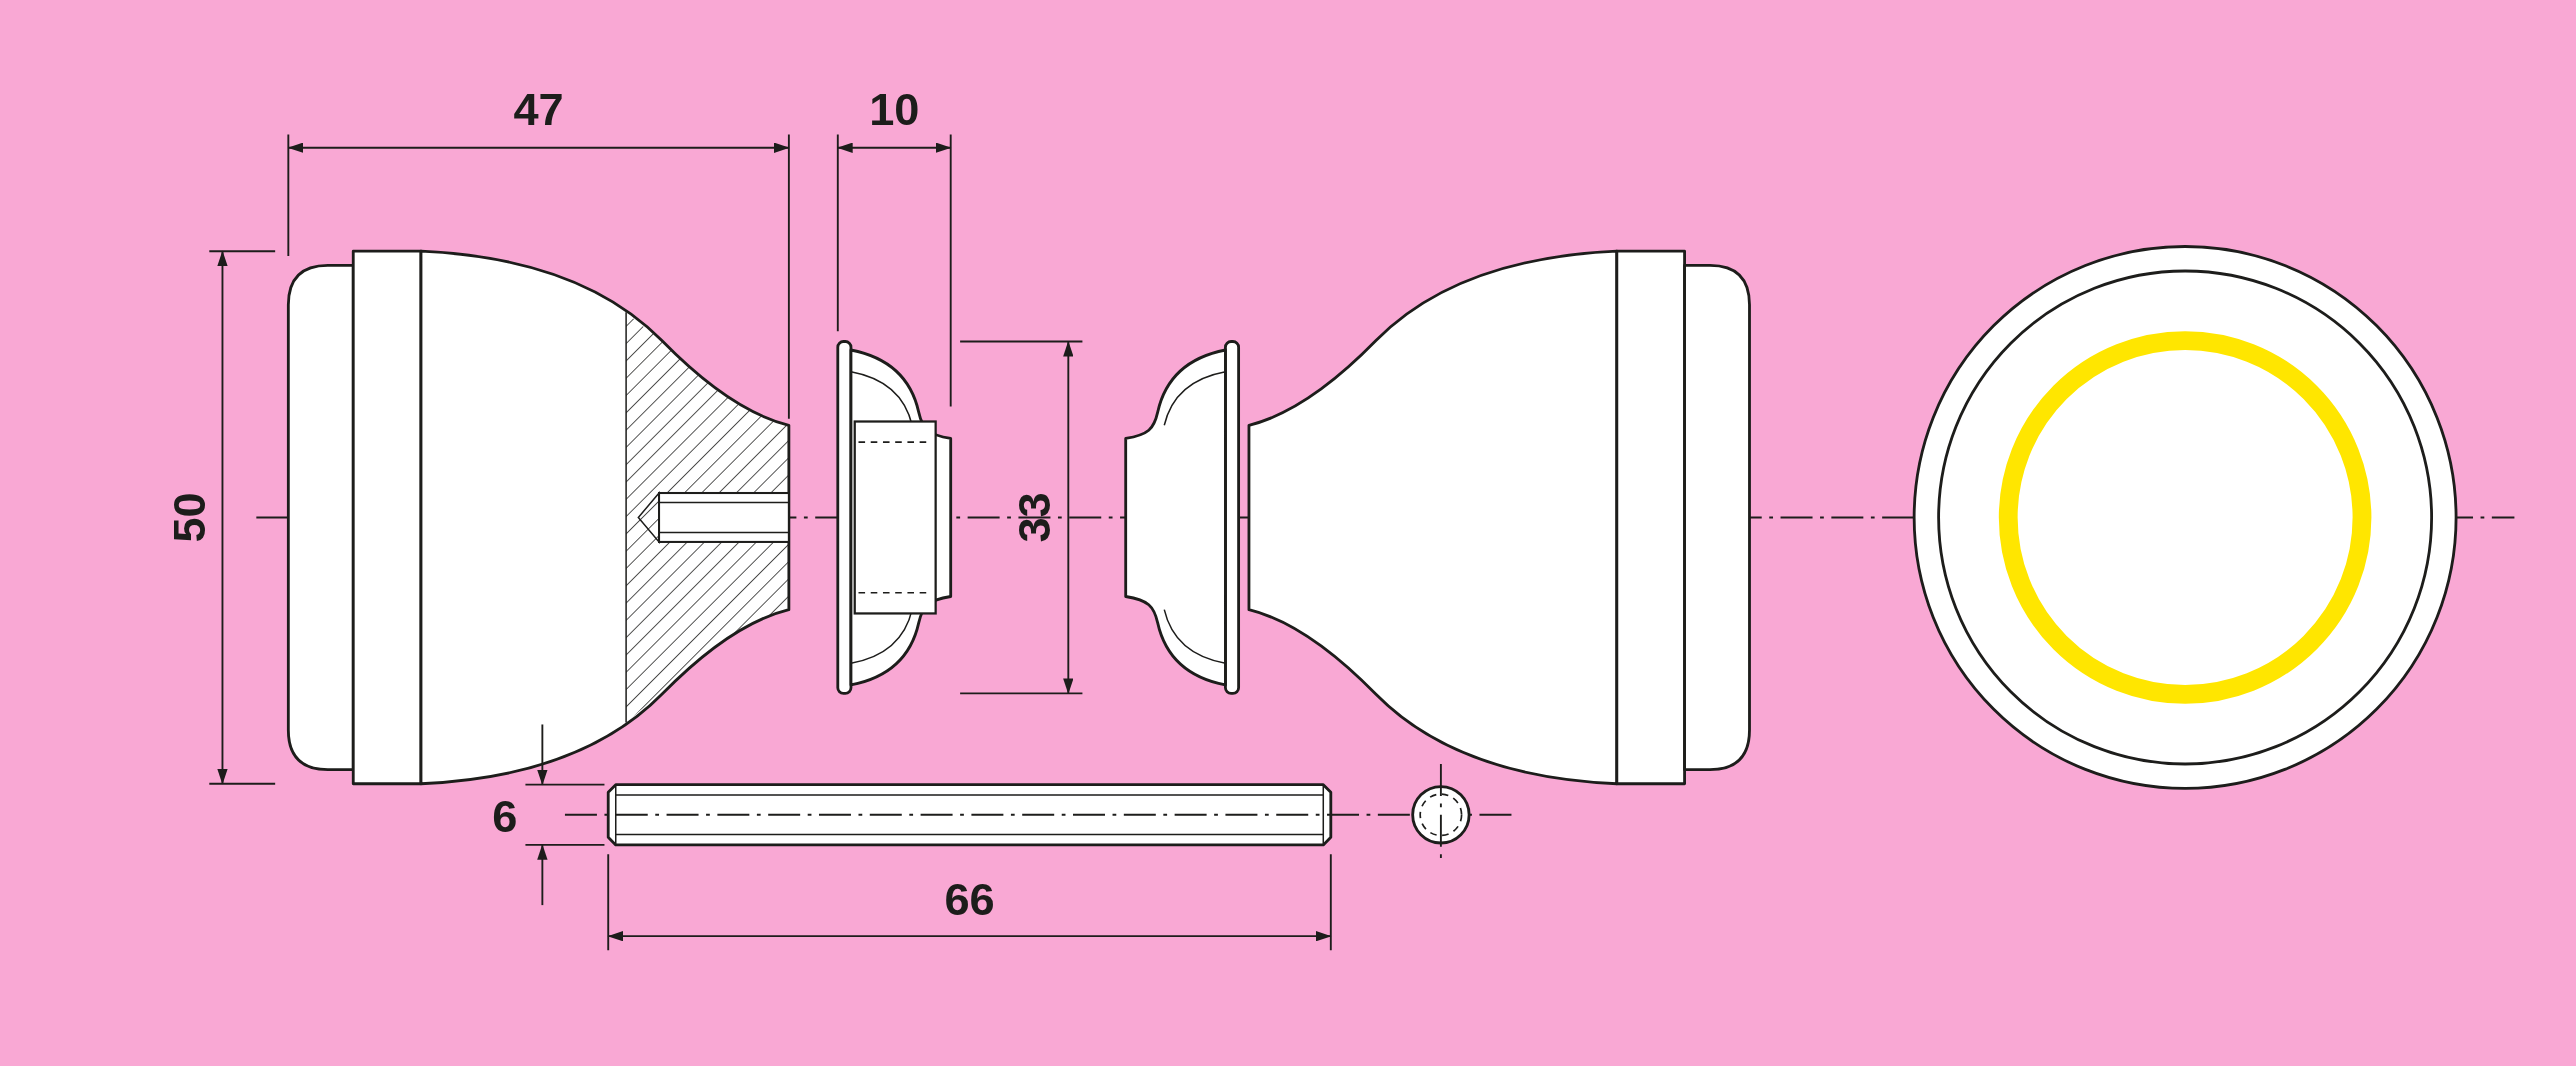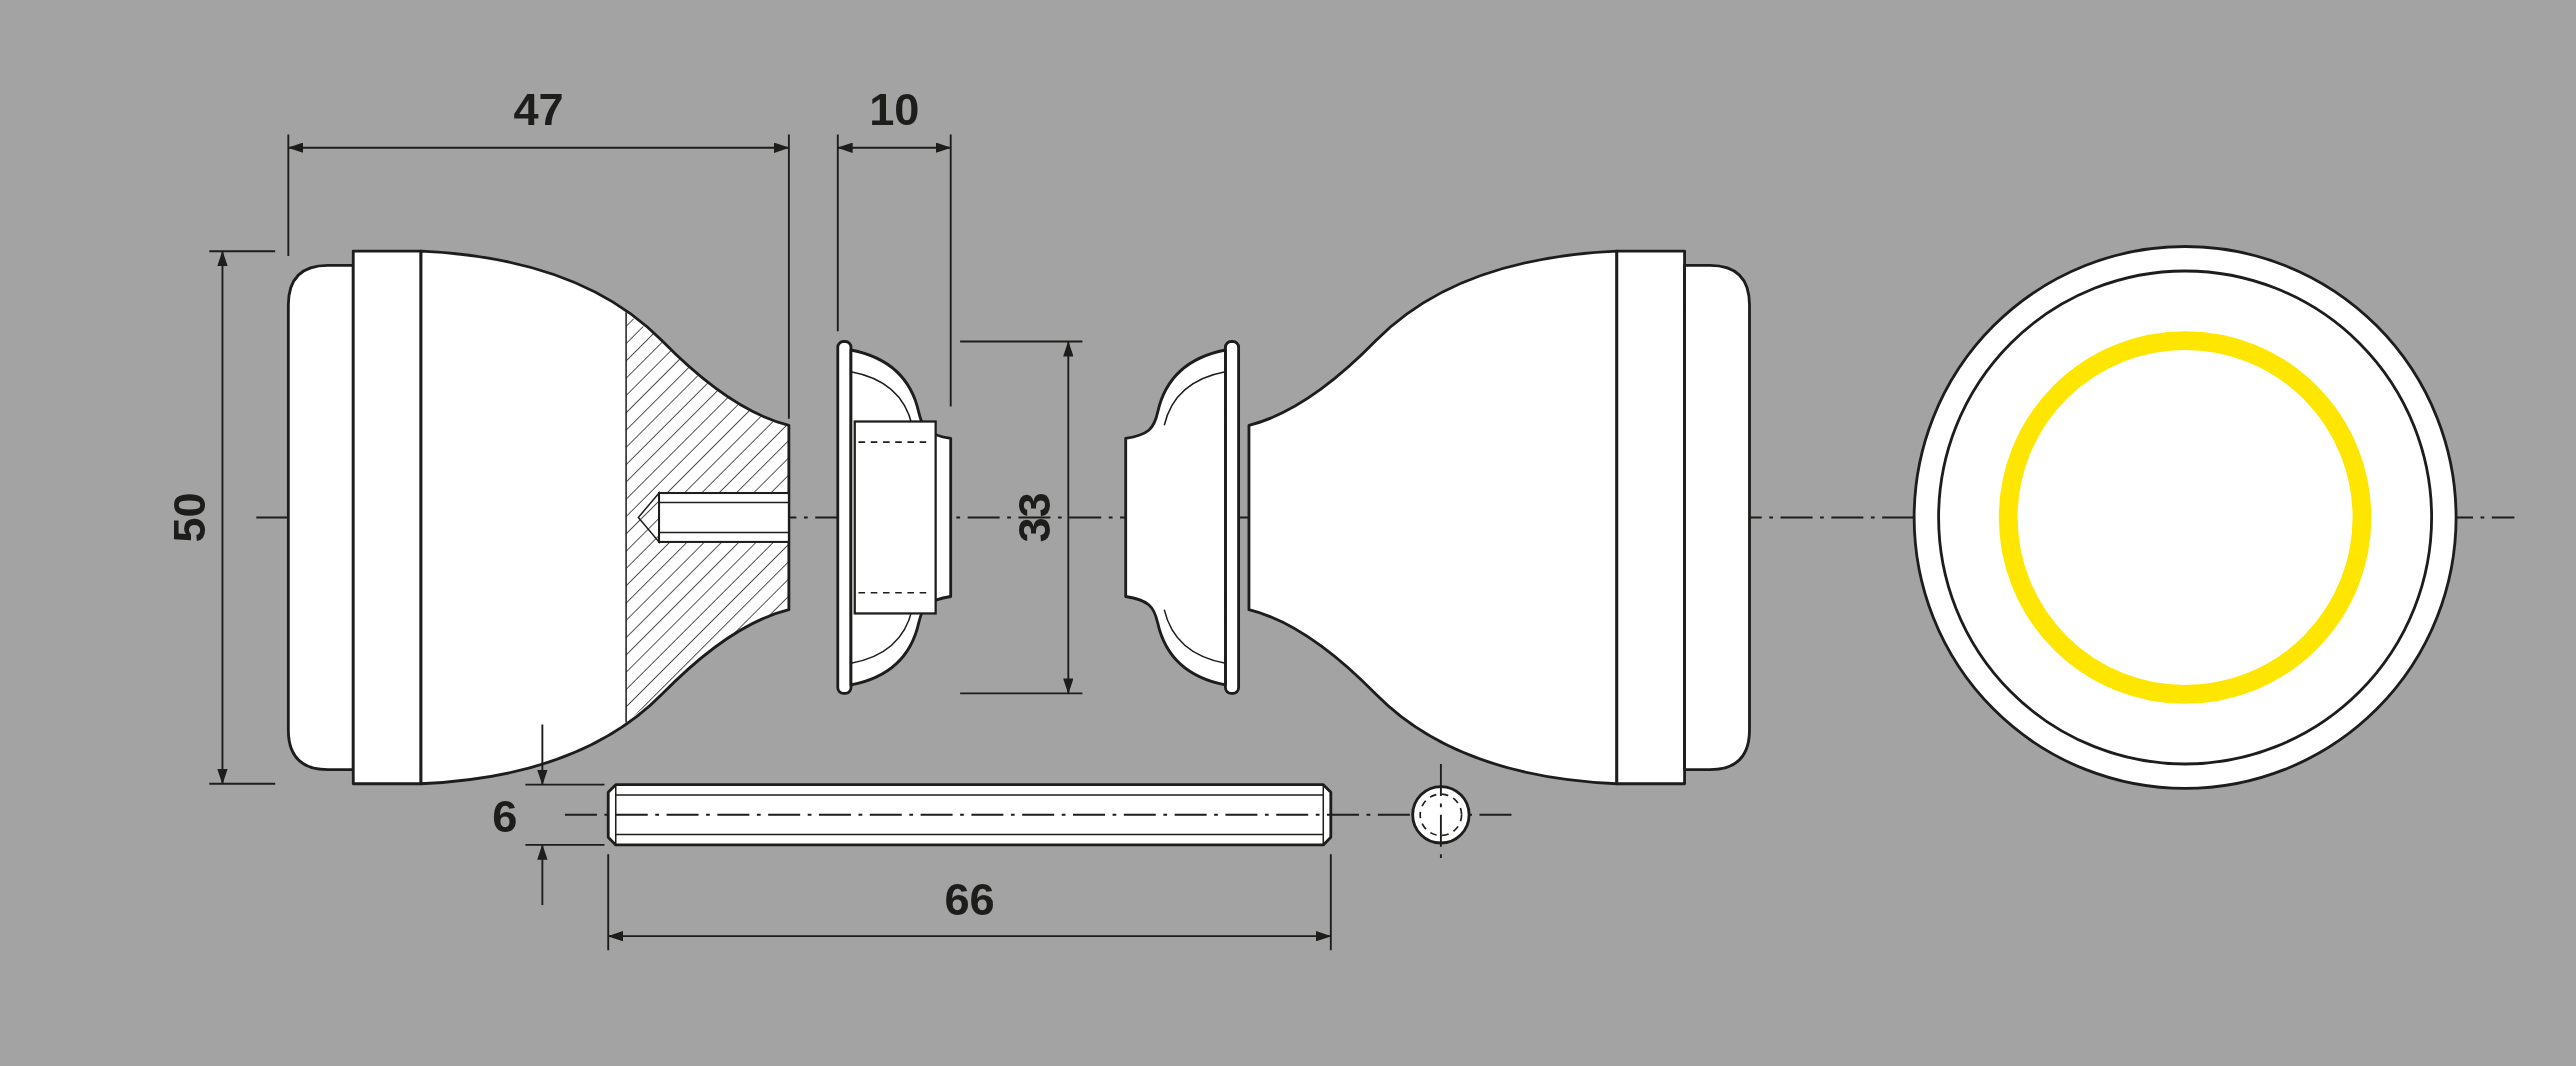--- a/index.html
+++ b/index.html
@@ -1,16 +1,16 @@
 <!DOCTYPE html>
 <html style="font-size:15px"><head>
 <meta charset="utf-8">
 <style>
   html,body{margin:0;padding:0;background:#ffffff;}
-  .stage{width:2576px;height:1066px;background:#a3a3a3;position:relative;overflow:hidden;}
+  .stage{width:2576px;height:1066px;background:#f9a8d4;position:relative;overflow:hidden;}
   svg{display:block;}
   .ol{fill:#ffffff;stroke:#1d1d1b;stroke-width:3;stroke-linejoin:round;}
   .ln{fill:none;stroke:#1d1d1b;stroke-width:3;stroke-linejoin:round;}
   .thin{fill:none;stroke:#1d1d1b;stroke-width:1.6;}
   .dim{fill:none;stroke:#1d1d1b;stroke-width:2;}
   .cl{fill:none;stroke:#1d1d1b;stroke-width:2;stroke-dasharray:34 8 4 8;}
   .dash{fill:none;stroke:#1d1d1b;stroke-width:1.8;stroke-dasharray:7 6;}
   .dimtext{font-family:"Liberation Sans",sans-serif;font-weight:bold;font-size:48px;fill:#1d1d1b;text-anchor:middle;}
 </style>
 </head>

